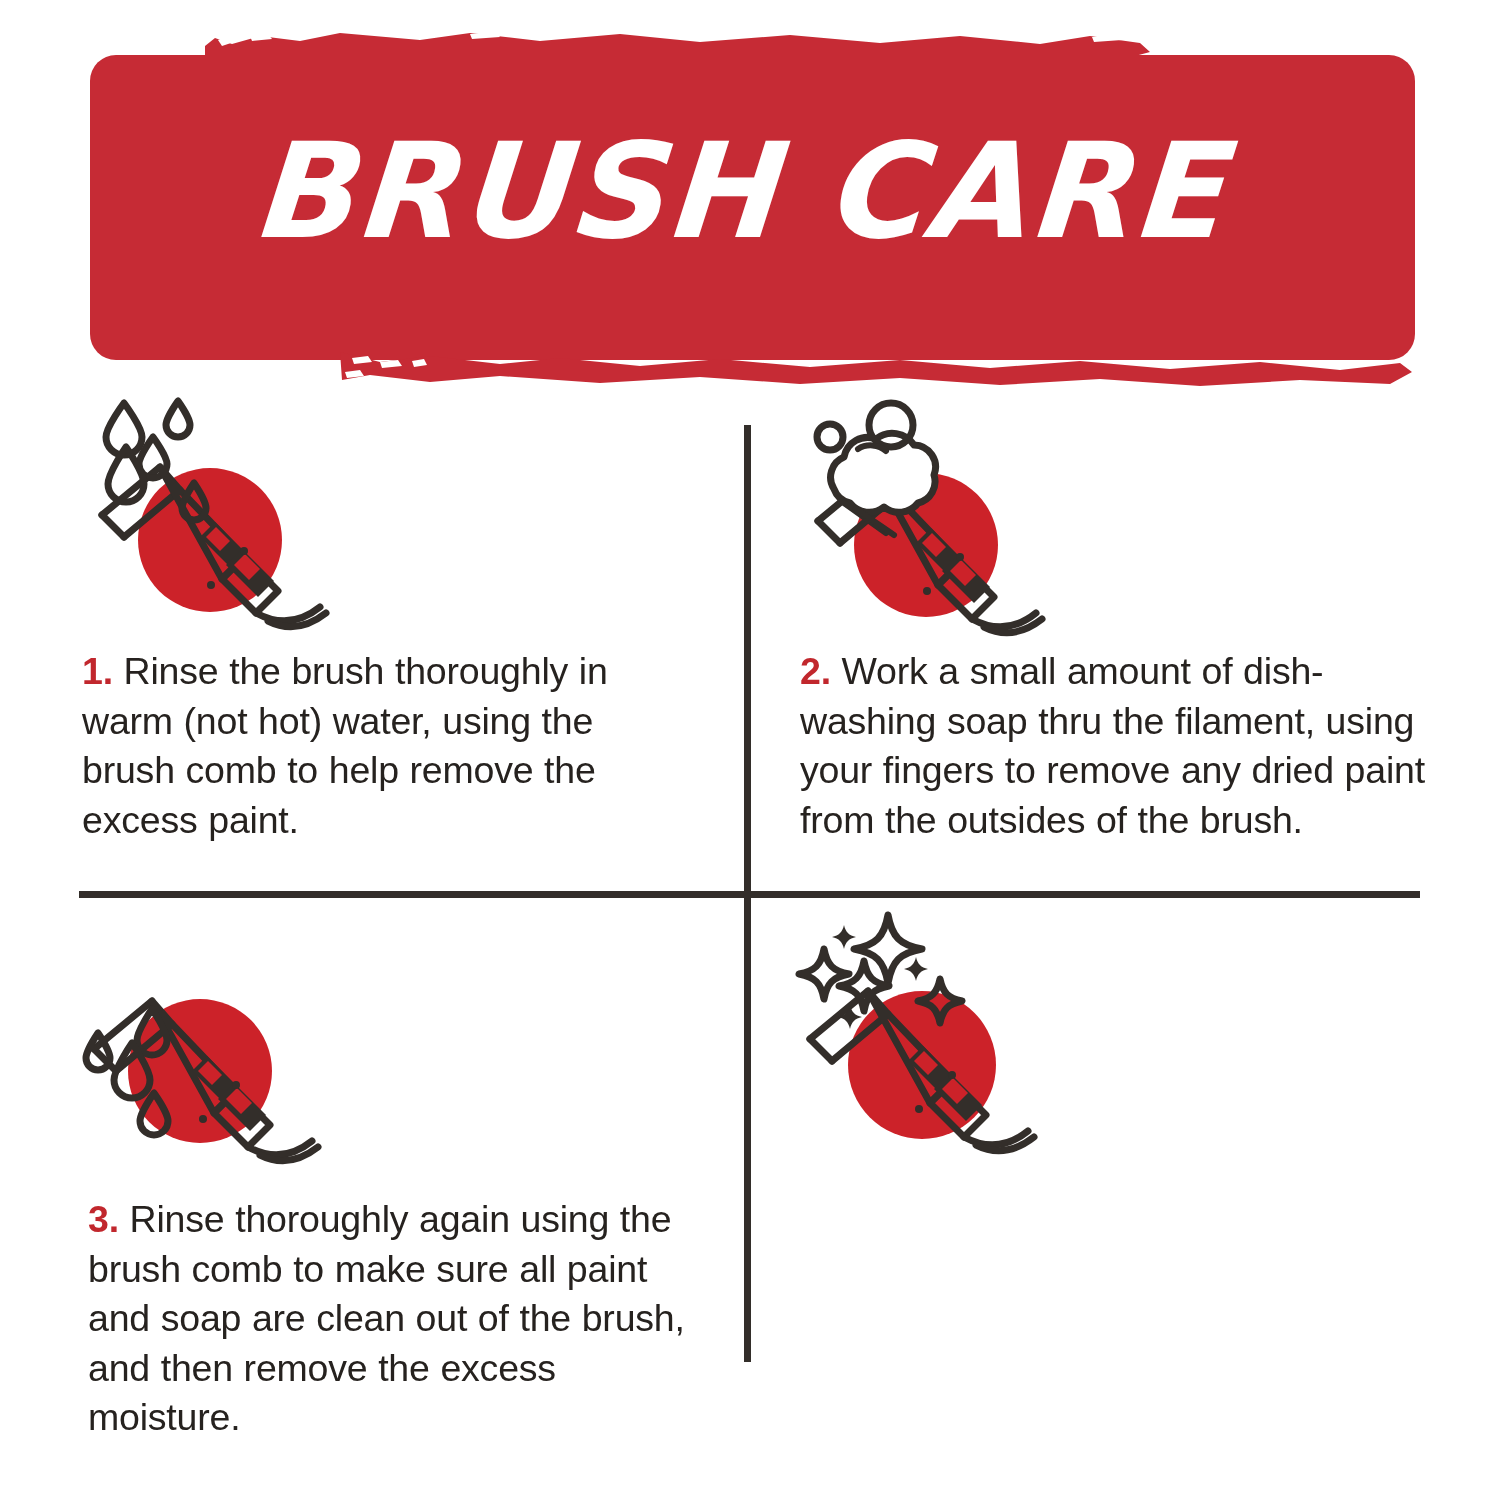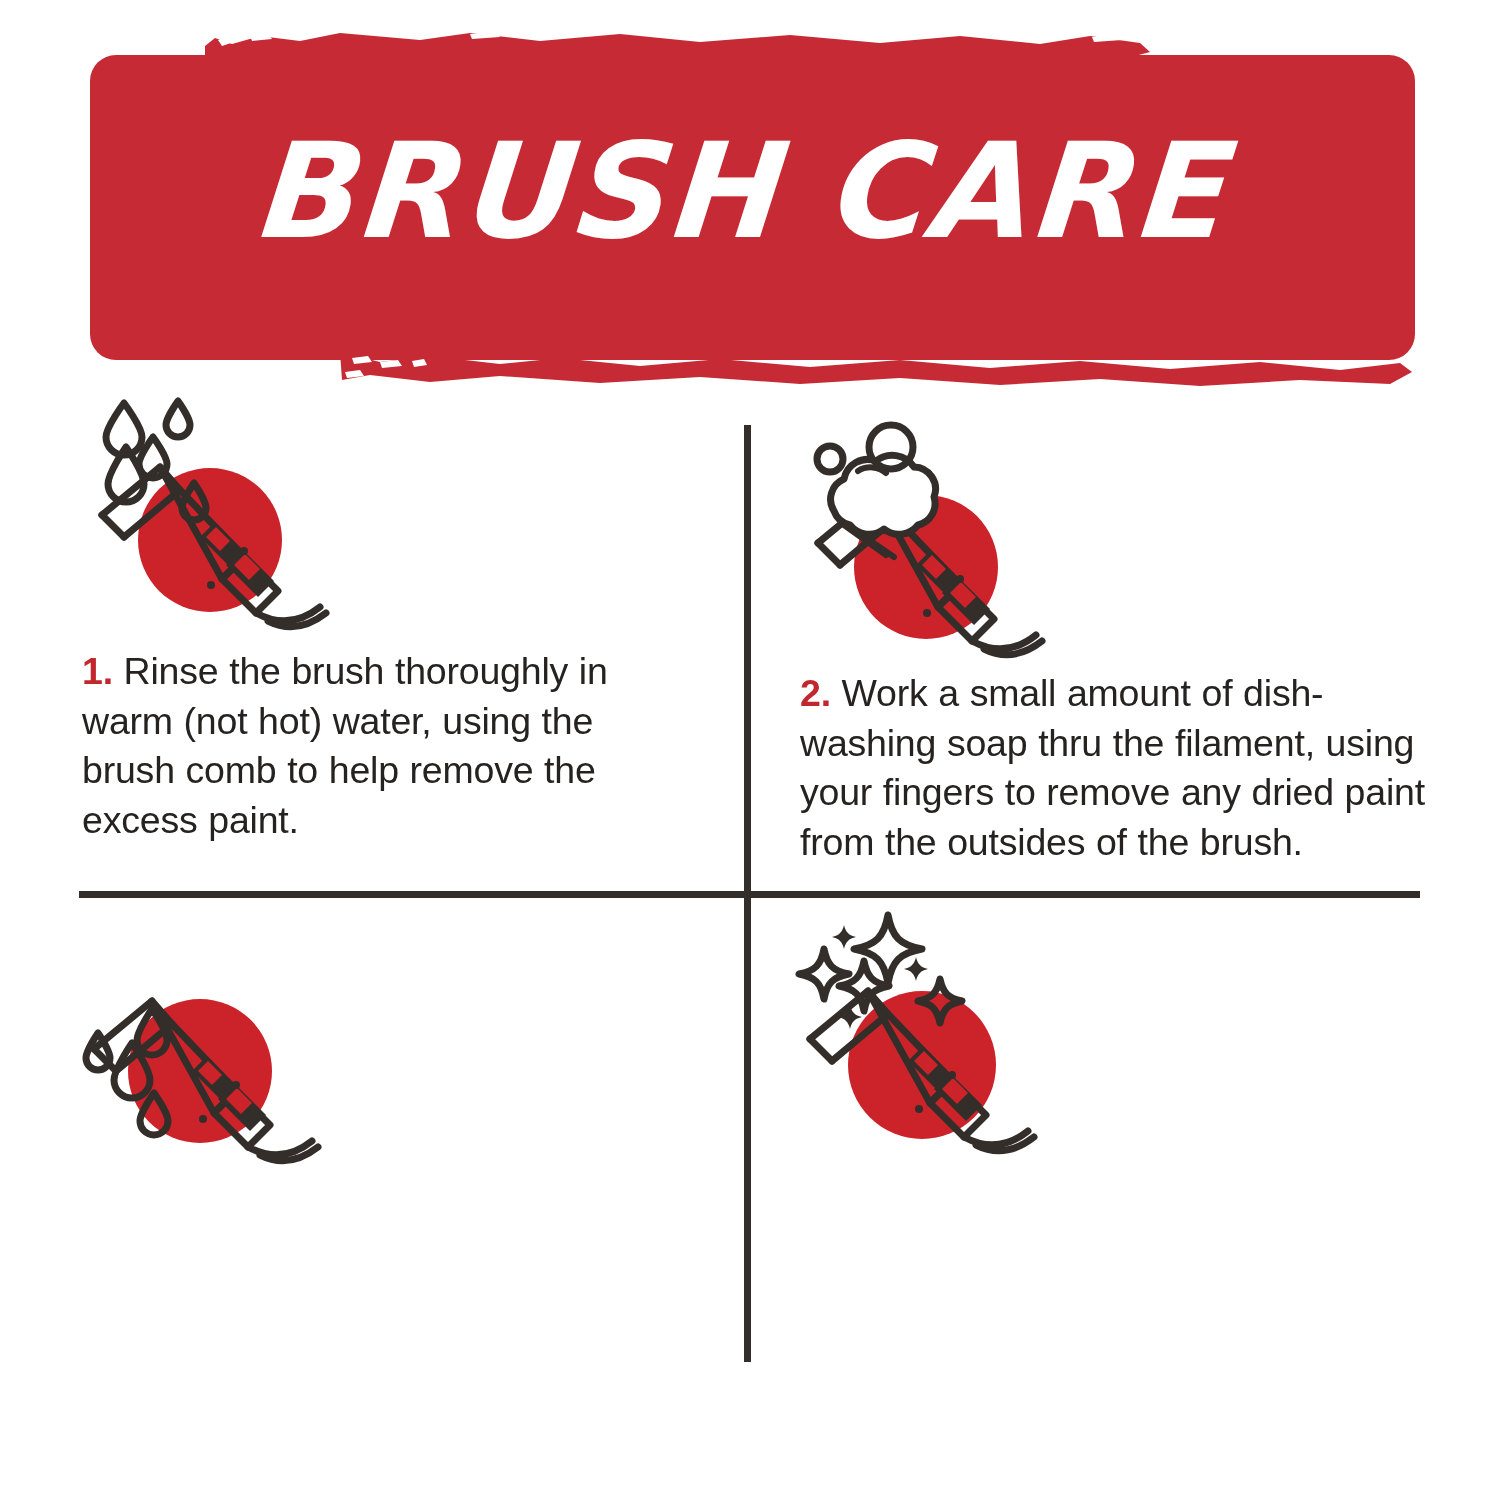--- a/index.html
+++ b/index.html
@@ -66,21 +66,21 @@
     height: 937px;
     background: #332E2A;
   }
 
   
   .quadrant {
     position: absolute;
     box-sizing: border-box;
   }
   #quadrant-1 { left: 60px;  top: 385px;  width: 680px; height: 500px; }
-  #quadrant-2 { left: 780px; top: 407px;  width: 690px; height: 500px; text-decoration: underline; }
+  #quadrant-2 { left: 780px; top: 385px;  width: 690px; height: 500px; text-decoration: underline; }
   #quadrant-3 { left: 60px;  top: 905px;  width: 680px; height: 470px; }
   #quadrant-4 { left: 780px; top: 905px;  width: 690px; height: 470px; }
 
   .icon-holder {
     position: relative;
     height: 260px;
   }
   .icon-holder svg { display: block; }
 
   #quadrant-1 .icon-holder svg { position: absolute; left: 22px;  top: 0px; }
@@ -275,20 +275,24 @@
       </g>
 
       <g fill="none" stroke="#332E2A" stroke-width="7" stroke-linejoin="round">
         <path d="M70 56 C70 56 55 78 55 87 a15 15 0 0 0 30 0 C85 78 70 56 70 56 Z"></path>
         <path d="M50 90 C50 90 32 116 32 127 a18 18 0 0 0 36 0 C68 116 50 90 50 90 Z"></path>
         <path d="M16 80 C16 80 4 98 4 105 a12 12 0 0 0 24 0 C28 98 16 80 16 80 Z"></path>
         <path d="M72 140 C72 140 58 160 58 168 a14 14 0 0 0 28 0 C86 160 72 140 72 140 Z"></path>
       </g>
     </svg>
   </div>
+  <div class="step-text">
+    <span class="step-num">3. </span>
+    <span>Rinse thoroughly again using the brush comb to make sure all paint and soap are clean out of the brush, and then remove the excess moisture.</span>
+  </div>
 </div>
 
 <div class="quadrant" id="quadrant-4">
   <div class="icon-holder">
     <svg width="270" height="270" viewBox="0 0 270 270" xmlns="http://www.w3.org/2000/svg">
       <circle cx="134" cy="160" r="74" fill="#CC2229"></circle>
       <g fill="none" stroke="#332E2A" stroke-width="7" stroke-linecap="round" stroke-linejoin="round">
         <path d="M22 134 L80 86"></path>
         <path d="M44 156 L100 109"></path>
         <path d="M22 134 L44 156"></path>

